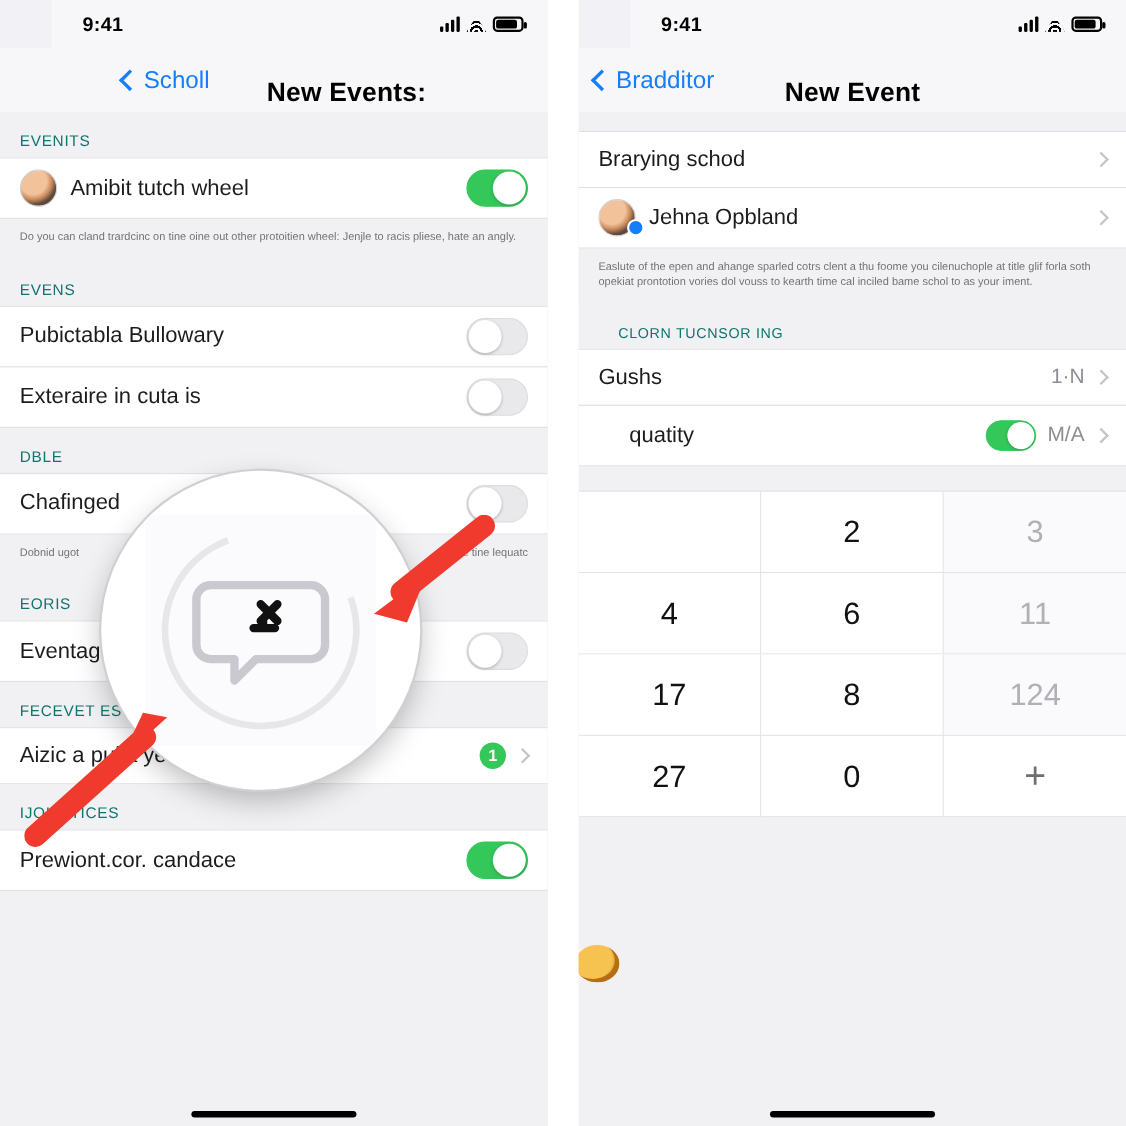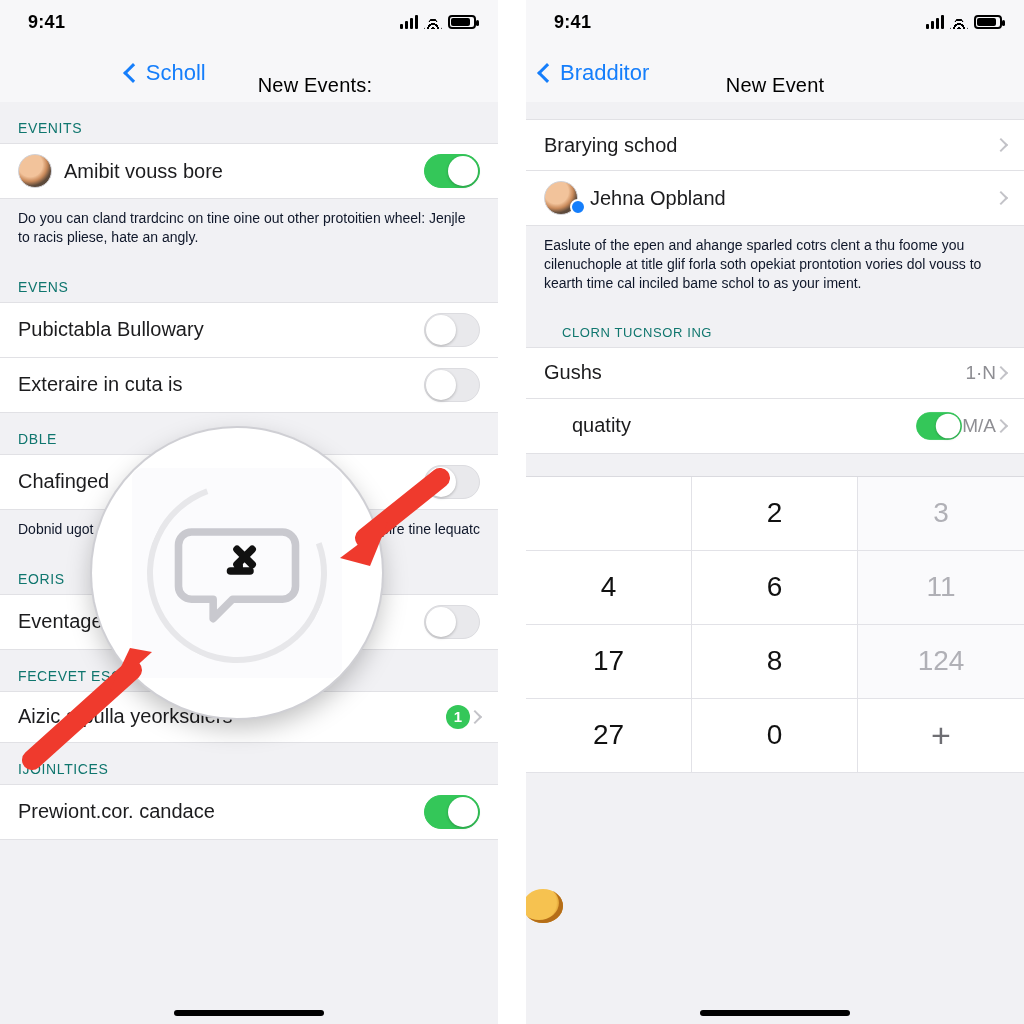--- a/index.html
+++ b/index.html
@@ -9,20 +9,21 @@
     flex: 1 1 50%; position: relative; background: #f2f2f6;
     display: flex; flex-direction: column; overflow: hidden;
   }
   .phone + .phone { margin-left: 28px; }
 
   
   .status-bar {
     height: 44px; display: flex; align-items: center; justify-content: space-between;
     padding: 0 22px 0 28px; font-weight: 700; font-size: 18px; letter-spacing: 0.3px;
     background: #f7f7f9;
+    margin-left: 47px;
   }
   .status-right { display: flex; align-items: center; gap: 6px; }
   .bars { display: flex; align-items: flex-end; gap: 2px; height: 14px; }
   .bars span { width: 3px; background: #000; border-radius: 1px; }
   .bars span:nth-child(1){height:5px}.bars span:nth-child(2){height:8px}
   .bars span:nth-child(3){height:11px}.bars span:nth-child(4){height:14px}
   .wifi { width: 18px; height: 14px; position: relative; }
   .wifi::before {
     content:""; position:absolute; inset:0;
     background:
@@ -41,54 +42,54 @@
   .nav {
     height: 58px; display:flex; align-items:center; padding: 0 14px; position: relative;
     background: #f7f7f9;
   }
   .back { display:flex; align-items:center; color:#157efb; font-size:22px; gap:2px; }
   .chev-left {
     width:14px; height:14px; border-left:3px solid #157efb; border-bottom:3px solid #157efb;
     transform: rotate(45deg); margin-right:4px;
   }
   .nav .title {
-    position:absolute; left:0; right:0; text-align:center; font-size:20px; font-weight:400; letter-spacing:0.2px;
+    position:absolute; left:0; right:0; text-align:center; font-size:24px; font-weight:700; letter-spacing:0.2px;
     pointer-events:none;
     margin-top:24px;
   }
 
   
   .content { flex:1 1 auto; overflow:hidden; background:#f1f1f4; }
   .section-head {
     font-size:14px; letter-spacing:0.6px; color:#0f766e; padding: 18px 18px 8px;
     text-transform: uppercase;
   }
   .section-head.small { font-size:13px;padding-left:36px; }
   .row {
     background:#fff; min-height:52px; padding: 10px 18px; display:flex; align-items:center;
     border-top:1px solid #e1e1e5; border-bottom:1px solid #e1e1e5; margin-top:-1px;
     font-size:20px; color:#1c1c1e; position:relative;
   }
   .row .label { flex:1 1 auto; }
-  .row .right { display:flex; align-items:center; color:#8e8e93; font-size:19px;}
+  .row .right { display:flex; align-items:center; gap:10px; color:#8e8e93; font-size:19px;}
   .row .chev-r {
     width:10px; height:10px; border-top:2.5px solid #c3c3c8; border-right:2.5px solid #c3c3c8;
     transform: rotate(45deg);
   }
   .avatar {
     width:34px; height:34px; border-radius:50%; margin-right:12px; flex:0 0 auto;
     background: radial-gradient(circle at 35% 30%, #f2c39b 0 40%, #c98a5b 55%, #5d4a3b 70%);
     border:1px solid #d0d0d5;
   }
   .avatar.blue-dot::after{
     content:""; position:absolute; left:44px; bottom:10px; width:12px;height:12px;border-radius:50%;
     background:#157efb; border:2px solid #fff;
   }
   .note {
-    font-size:14px; color:#0f172a; padding: 10px 18px 14px; line-height:1.35;
+    font-size:10px; color:#737373; padding: 10px 18px 14px; line-height:1.35;
     background:#f1f1f4;
   }
 
   
   .switch { width:56px; height:34px; border-radius:34px; background:#e9e9ec; position:relative; flex:0 0 auto; border:1px solid #dcdce0;}
   .switch .knob { position:absolute; top:1px; left:1px; width:30px; height:30px; border-radius:50%; background:#fff; box-shadow:0 1px 3px rgba(0,0,0,.25);}
   .switch.on { background:#34c759; border-color:#34c759;}
   .switch.on .knob { left:auto; right:1px;}
 
   
@@ -174,21 +175,21 @@
         <span class="chev-left"></span>
         <span>Scholl</span>
       </div>
       <div class="title">New Events:</div>
     </div>
 
     <div class="content">
       <div class="section-head">EVENITS</div>
       <div class="row">
         <div class="avatar"></div>
-        <div class="label">Amibit vouss bore</div>
+        <div class="label">Amibit tutch wheel</div>
         <div class="switch on">
             <div class="knob"></div>
           </div>
       </div>
       <div class="note">Do you can cland trardcinc on tine oine out other protoitien wheel: Jenjle to racis pliese, hate an angly.</div>
 
       <div class="section-head">EVENS</div>
       <div class="row">
         <div class="label">Pubictabla Bullowary</div>
         <div class="switch">

